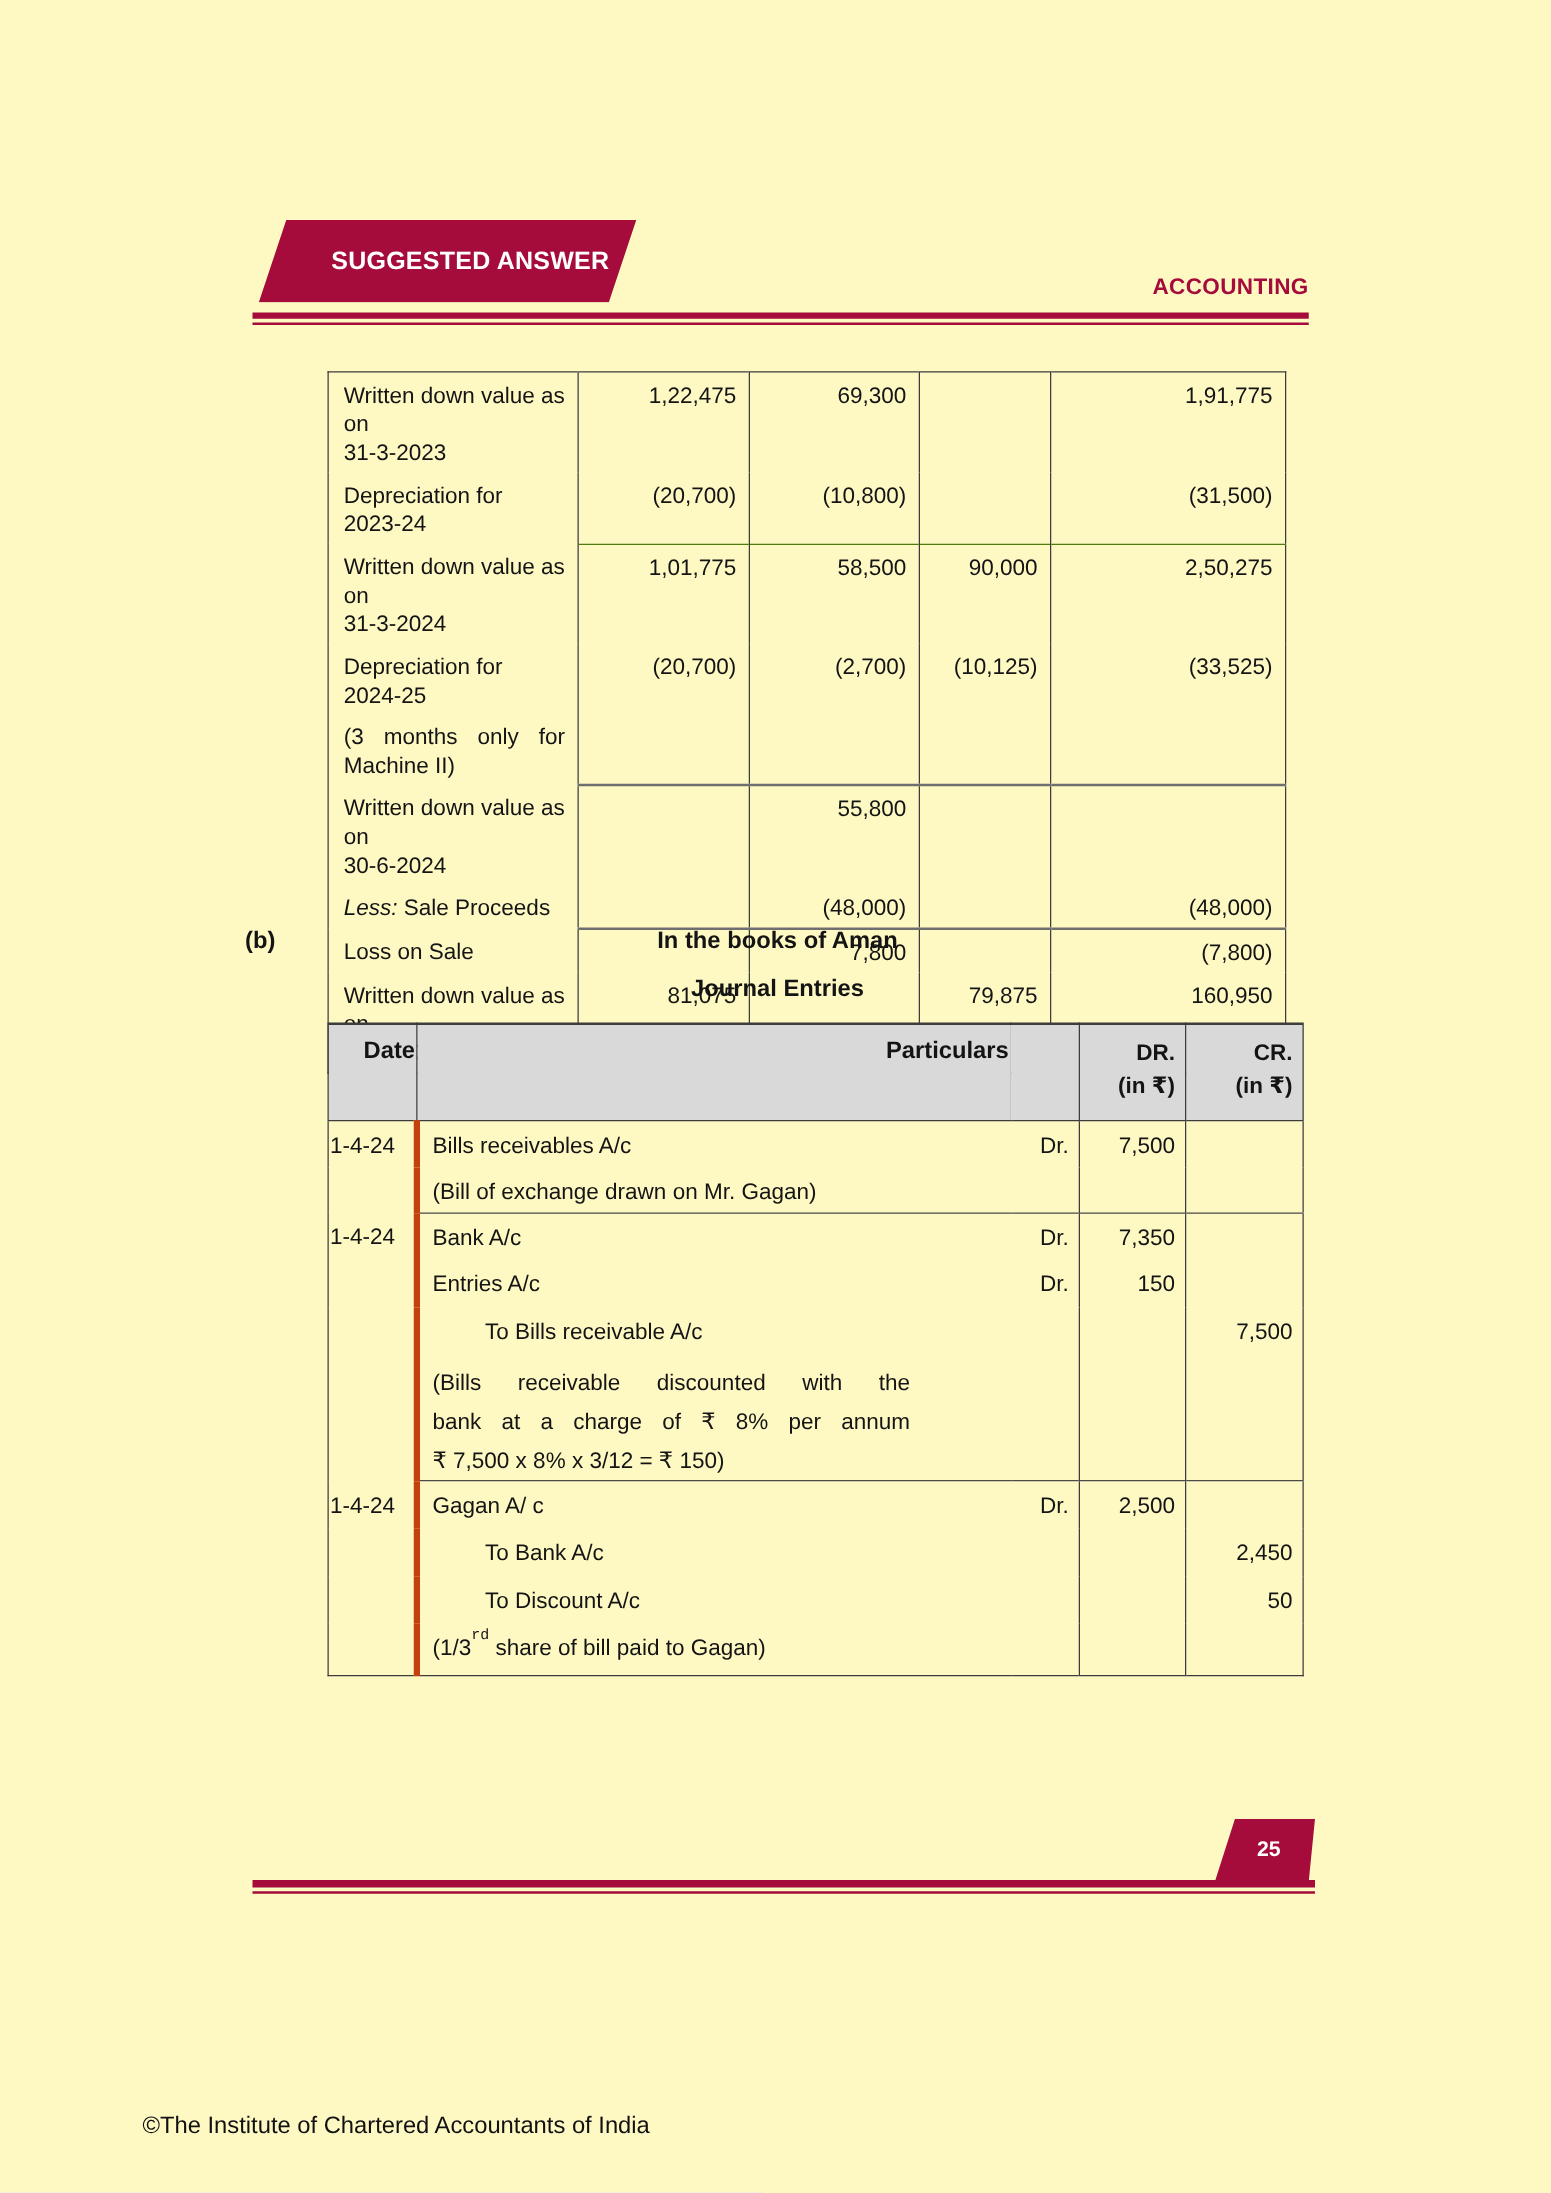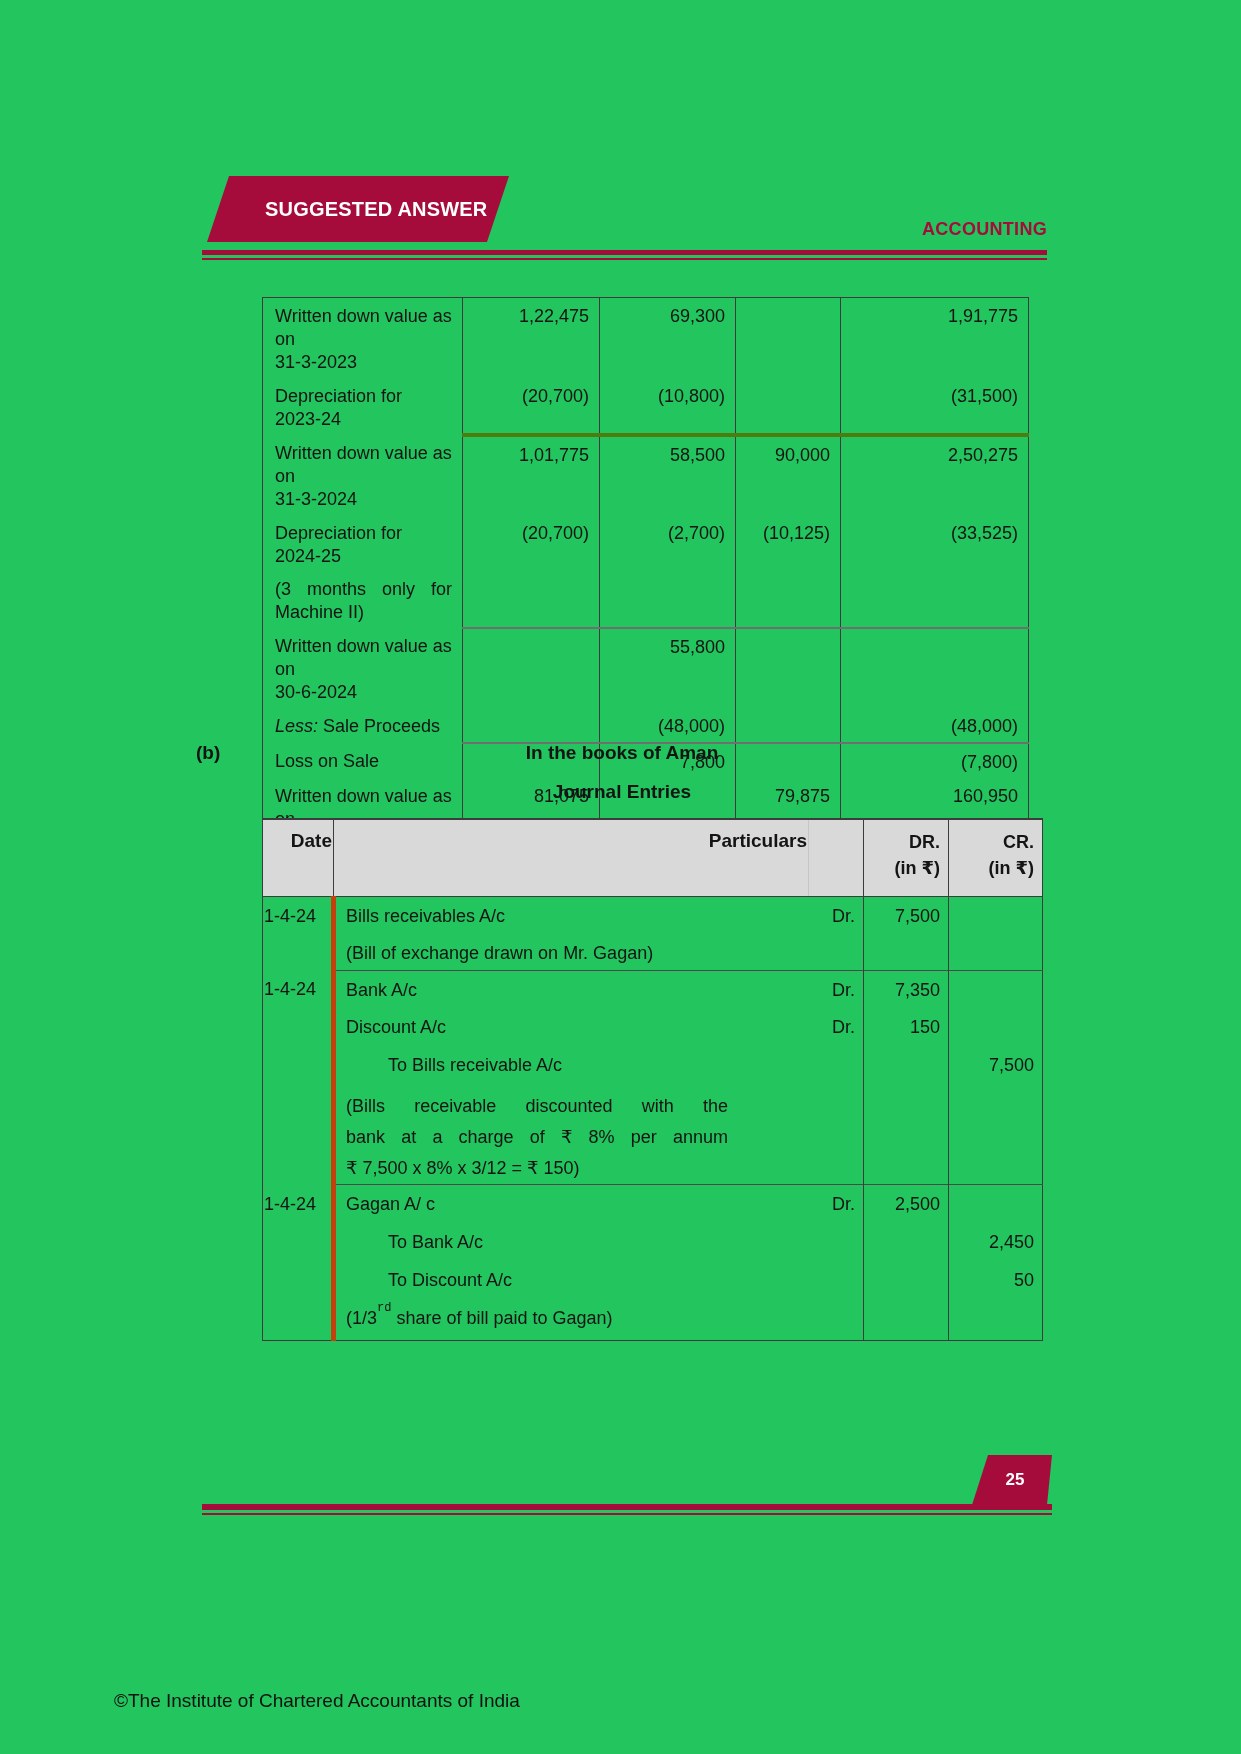--- a/index.html
+++ b/index.html
@@ -1,19 +1,19 @@
 <!DOCTYPE html>
 <html><head>
 <meta charset="utf-8">
 <style>
   html,body{margin:0;padding:0;background:#e8e8e8;}
   .page{
     position:relative;
     width:1241px;height:1754px;
-    background:#22c55e;
+    background:#fef9c3;
     font-family:"Liberation Sans","DejaVu Sans",sans-serif;
     color:#141414;
     overflow:hidden;
     margin:0 auto;
   }
   
   .banner{
     position:absolute;left:207px;top:176px;width:302px;height:66px;
     background:#A50C3C;
     clip-path:polygon(22px 0,100% 0,calc(100% - 22px) 100%,0 100%);
@@ -33,21 +33,21 @@
   table.dep{
     position:absolute;left:262px;top:297px;width:766px;
     border-collapse:collapse;table-layout:fixed;
     border:1.5px solid #3c3c3c;
     font-size:18px;
   }
   table.dep td{vertical-align:top;padding:7px 10px 4px 10px;line-height:23px;}
   table.dep td+td{border-left:1px solid #3c3c3c;}
   table.dep td.lbl{padding-left:12px;}
   table.dep td.num{text-align:right;}
-  table.dep tr.sep-dark td:not(.lbl){border-top:4px solid #4d7c0f;margin-left:35px;}
+  table.dep tr.sep-dark td:not(.lbl){border-top:1px solid #4d7c0f;margin-left:35px;}
   table.dep tr.sep-gray td:not(.lbl){border-top:2px solid #6f6f6f;}
   tr.h56{height:56px;} tr.h34{height:34px;} tr.h86{height:86px;}
   tr.h54{height:54px;} tr.h32{height:32px;} tr.h58{height:58px;}
   .just{text-align:justify;text-align-last:justify;}
   .gap-top{margin-top:10px;}
   .it{font-style:italic;}
   
   .section-label{position:absolute;left:196px;top:742px;font-size:19px;font-weight:bold;}
   .books-title{position:absolute;left:202px;top:742px;width:840px;text-align:center;font-size:19px;font-weight:bold;}
   .journal-title{position:absolute;left:202px;top:781px;width:840px;text-align:center;font-size:19px;font-weight:bold;}
@@ -248,21 +248,21 @@
             <span>Dr.</span>
           </div>
         </td>
         <td class="jdr">7,350</td>
         <td class="jcr"></td>
       </tr>
       <tr class="h38">
         <td class="jd"></td>
         <td class="jp" colspan="2">
           <div class="acct">
-            <span>Discount A/c</span>
+            <span>Entries A/c</span>
             <span>Dr.</span>
           </div>
         </td>
         <td class="jdr">150</td>
         <td class="jcr"></td>
       </tr>
       <tr class="h38">
         <td class="jd"></td>
         <td class="jp" colspan="2">
           <div class="ind">To Bills receivable A/c</div>

